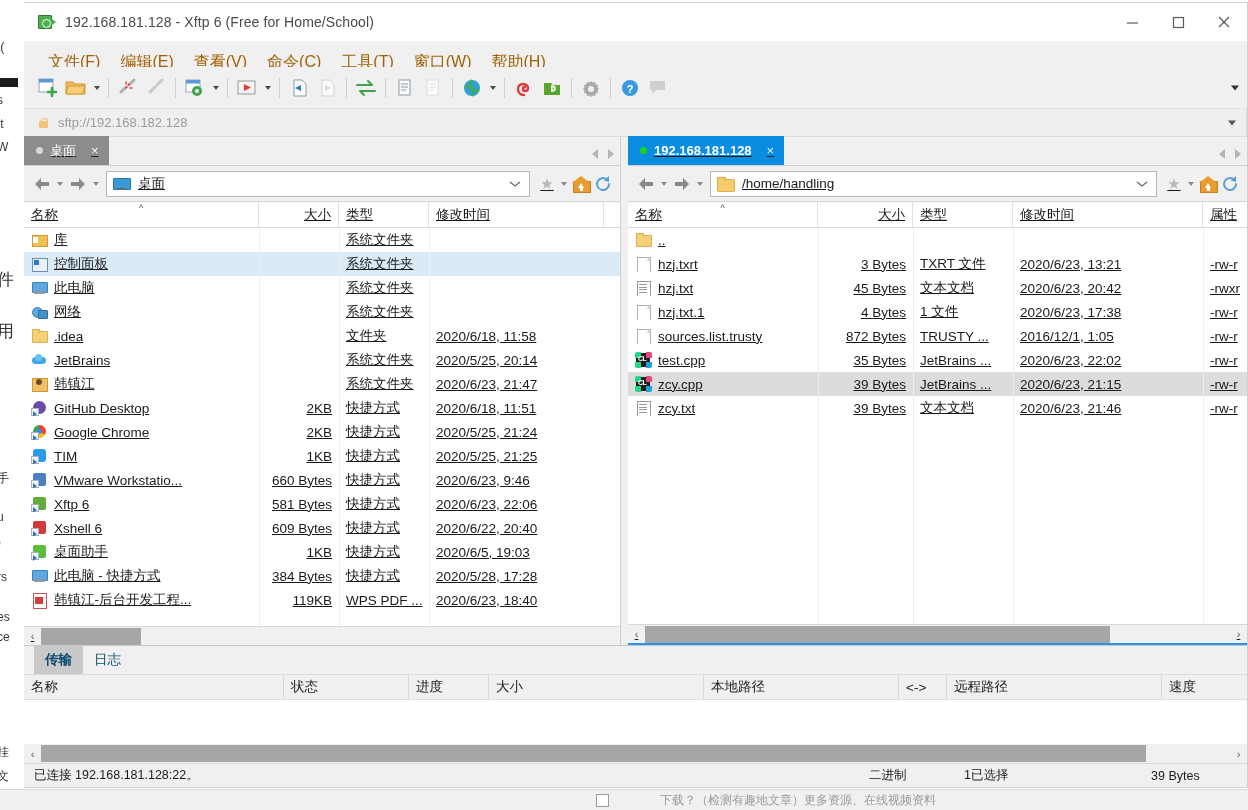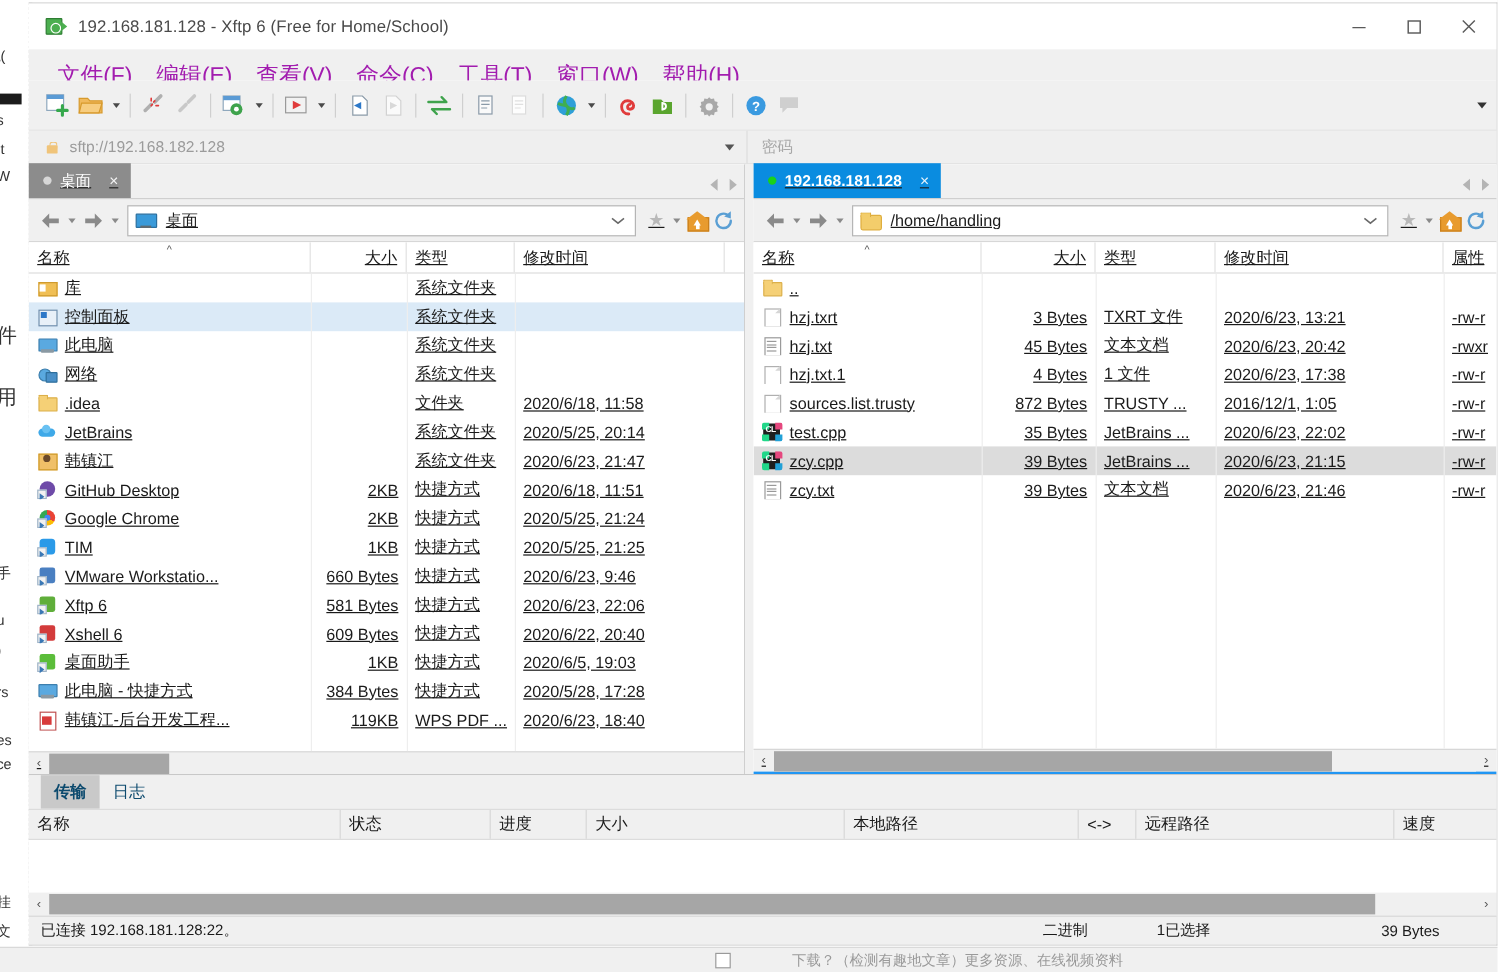--- a/index.html
+++ b/index.html
@@ -73,21 +73,21 @@
   .title-text{ font-size:14px; color:#4a4a4a; letter-spacing:.1px; }
   .wctrls{ position:absolute; right:0; top:0; height:38px; display:flex; }
   .wbtn{ width:46px; height:38px; display:flex; align-items:center; justify-content:center; cursor:default; }
   .wbtn svg{ display:block; }
 
   
   .menubar{
     flex:0 0 26px; height:26px; background:#f0f0f0;
     display:flex; align-items:center; padding-left:14px; gap:0px;
   }
-  .menu-item{ padding:3px 10px; font-size:19px; color:#a21caf; cursor:default;margin-top:17px; }
+  .menu-item{ padding:3px 10px; font-size:16px; color:#a16207; cursor:default;margin-top:17px; }
 
   
   .toolbar{
     flex:0 0 42px; height:42px; background:#f0f0f0;
     display:flex; align-items:center; padding-left:10px; position:relative;
     border-bottom:1px solid #e4e4e4;
   }
   .tb{ width:28px;height:28px; display:flex;align-items:center;justify-content:center; cursor:default;}
   .tbsep{ width:1px; height:20px; background:#cfcfcf; margin:0 5px; }
   .caret{ width:13px;height:28px; display:flex;align-items:center;justify-content:center;cursor:default;}
@@ -486,21 +486,20 @@
         <i></i>
       </div>
   </div>
 
   <div class="addrrow">
     <div class="addrbox">
       <span class="lock"></span>
       <span class="addr-text">sftp://192.168.182.128</span>
       <span class="addr-caret"></span>
     </div>
-    <div class="pwbox">密码</div>
   </div>
 
   <div class="panes">
 
     <div class="pane pane-left">
       <div class="tabstrip">
         <div class="ptab">
           <span class="dot"></span>
           <span class="lbl">桌面</span>
           <span class="x">×</span>

